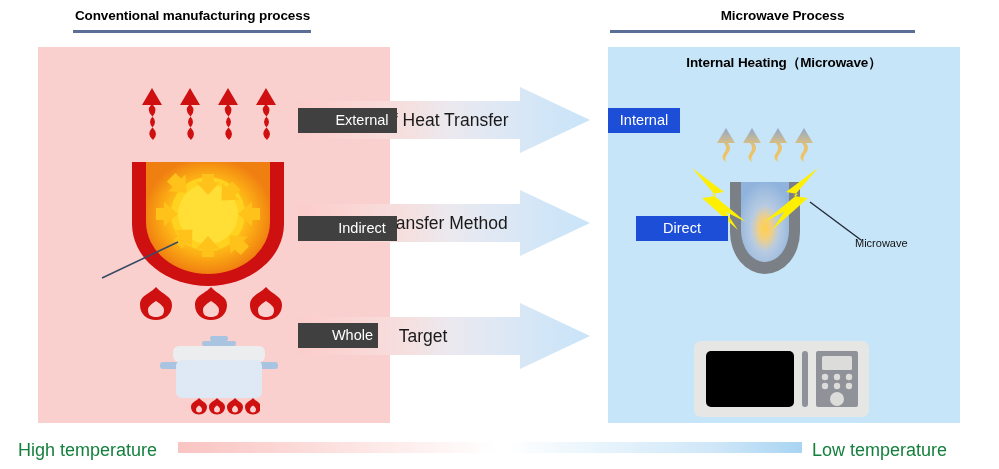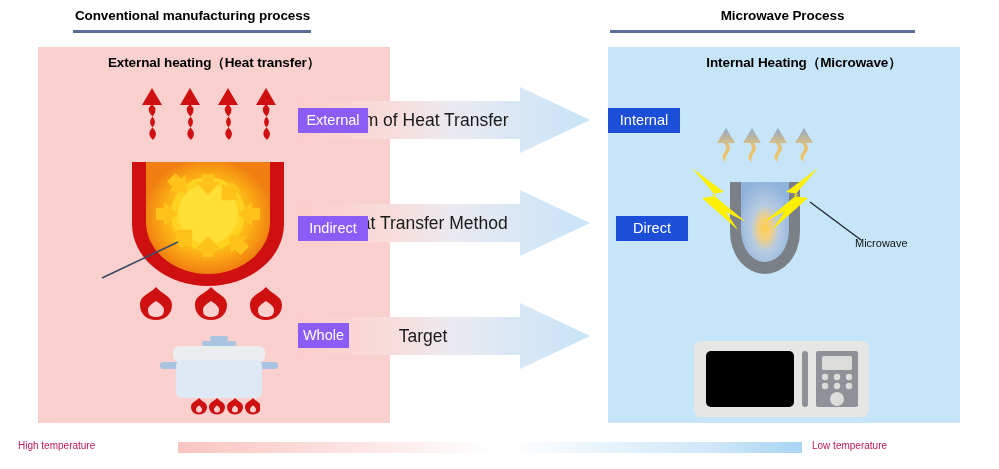--- a/index.html
+++ b/index.html
@@ -78,36 +78,36 @@
 
   
   .badge {
     position: absolute;
     height: 25px;
     line-height: 25px;
     text-align: center;
     font-size: 14.5px;
     color: #ffffff;
   }
-  .badge-left  { background: #8b5cf6; }
+  .badge-left  { background: #404040; padding-left: 29px; }
   .badge-right { background: #1d4ed8; }
 
   
   .anno {
     position: absolute;
     font-size: 11px;
     color: #111111;
     line-height: 1.32;
   }
 
   
   .legend-text {
     position: absolute;
-    font-size: 10px;
-    color: #be185d;
+    font-size: 18px;
+    color: #15803d;
   }
   .legend-bar {
     position: absolute;
     height: 11px;
   }
   .legend-bar-hot {
     background: linear-gradient(to right, #f9c4c2 0%, #fbd5d3 30%, #fdeceb 68%, #ffffff 100%);
   }
   .legend-bar-cold {
     background: linear-gradient(to right, #ffffff 0%, #e8f4fc 32%, #cfe7f8 70%, #a9d4f2 100%);
@@ -122,21 +122,20 @@
 <div id="page">
 
   <div class="col-title" style="left:45px; top:8px; width:295px;">Conventional manufacturing process</div>
   <div class="col-rule" style="left:73px; top:30px; width:238px;"></div>
 
   <div class="col-title" style="left:640px; top:8px; width:285px;">Microwave Process</div>
   <div class="col-rule" style="left:610px; top:30px; width:305px;"></div>
 
   <div class="panel panel-left" style="left:38px; top:47px; width:352px; height:376px;"></div>
 
-  <div class="panel-head" style="left:38px; top:54px; width:352px;">External heating（Heat transfer）</div>
 
   <svg class="abs" style="left:135px; top:86px;" width="150" height="54" viewBox="0 0 150 54">
     <g fill="#cf1010">
       <path d="M18 54 q-7 -6 -1 -12 q6 -6 0 -12 q-6 -6 -1 -11 l-9 0 L17 2 L27 19 l-9 0 q5 5 0 11 q-6 6 0 12 q6 6 0 12 z"></path>
       <path d="M56 54 q-7 -6 -1 -12 q6 -6 0 -12 q-6 -6 -1 -11 l-9 0 L55 2 L65 19 l-9 0 q5 5 0 11 q-6 6 0 12 q6 6 0 12 z"></path>
       <path d="M94 54 q-7 -6 -1 -12 q6 -6 0 -12 q-6 -6 -1 -11 l-9 0 L93 2 L103 19 l-9 0 q5 5 0 11 q-6 6 0 12 q6 6 0 12 z"></path>
       <path d="M132 54 q-7 -6 -1 -12 q6 -6 0 -12 q-6 -6 -1 -11 l-9 0 L131 2 L141 19 l-9 0 q5 5 0 11 q-6 6 0 12 q6 6 0 12 z"></path>
     </g>
   </svg>
 
@@ -218,21 +217,21 @@
       </g>
       <g transform="translate(54,0) scale(0.5)">
         <path d="M18 0 C12 7 2 8 2 18 C2 27 9 33 18 33 C27 33 34 27 34 18 C34 9 25 8 18 0 Z"></path>
         <path d="M18 15 C15 17 12 19 12 23 C12 27 14 29 18 29 C22 29 24 27 24 23 C24 19 21 17 18 15 Z" fill="#fad0ce"></path>
       </g>
     </g>
   </svg>
 
   <div class="panel panel-right" style="left:608px; top:47px; width:352px; height:376px;"></div>
 
-  <div class="panel-head" style="left:608px; top:54px; width:352px;padding-left:20px;">Internal Heating（Microwave）</div>
+  <div class="panel-head" style="left:608px; top:54px; width:352px;">Internal Heating（Microwave）</div>
 
   <svg class="abs" style="left:714px; top:126px;" width="104" height="36" viewBox="0 0 104 36">
     <defs>
       <linearGradient id="gradArrow" x1="0" y1="1" x2="0" y2="0">
         <stop offset="0%" stop-color="#f2c459"></stop>
         <stop offset="45%" stop-color="#e8c274"></stop>
         <stop offset="100%" stop-color="#8fa9cc"></stop>
       </linearGradient>
     </defs>
     <g fill="url(#gradArrow)">
@@ -290,21 +289,21 @@
     <div class="arrow-label">Form of Heat Transfer</div>
   </div>
   <div class="badge badge-left" style="left:298px; top:108px; width:70px;">External</div>
   <div class="badge badge-right" style="left:608px; top:108px; width:72px;">Internal</div>
 
   <div class="arrow-row" style="top:190px;">
     <div class="arrow-shape"></div>
     <div class="arrow-label">Heat Transfer Method</div>
   </div>
   <div class="badge badge-left" style="left:298px; top:216px; width:70px;">Indirect</div>
-  <div class="badge badge-right" style="left:616px; top:216px; width:72px;">Direct</div>
+  <div class="badge badge-right" style="left:636px; top:216px; width:92px;">Direct</div>
 
   <div class="arrow-row" style="top:303px;">
     <div class="arrow-shape"></div>
     <div class="arrow-label">Target</div>
   </div>
   <div class="badge badge-left" style="left:298px; top:323px; width:51px;">Whole</div>
 
   <div class="legend-text" style="left:18px; top:440px;">High temperature</div>
   <div class="legend-bar legend-bar-hot" style="left:178px; top:442px; width:318px;"></div>
   <div class="legend-bar legend-bar-cold" style="left:506px; top:442px; width:296px;"></div>

